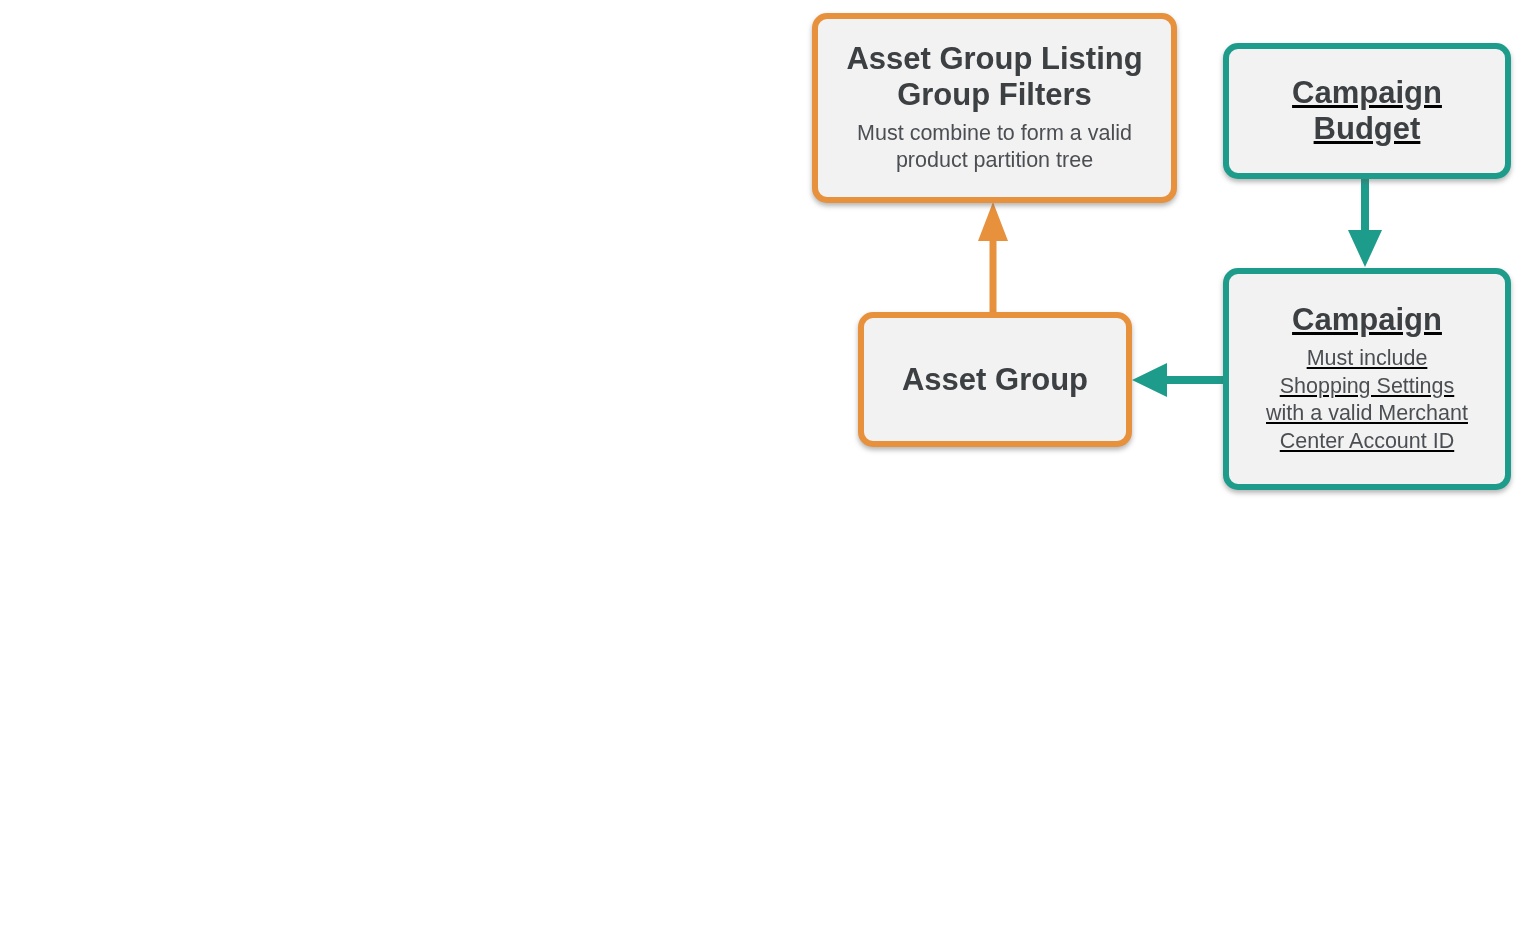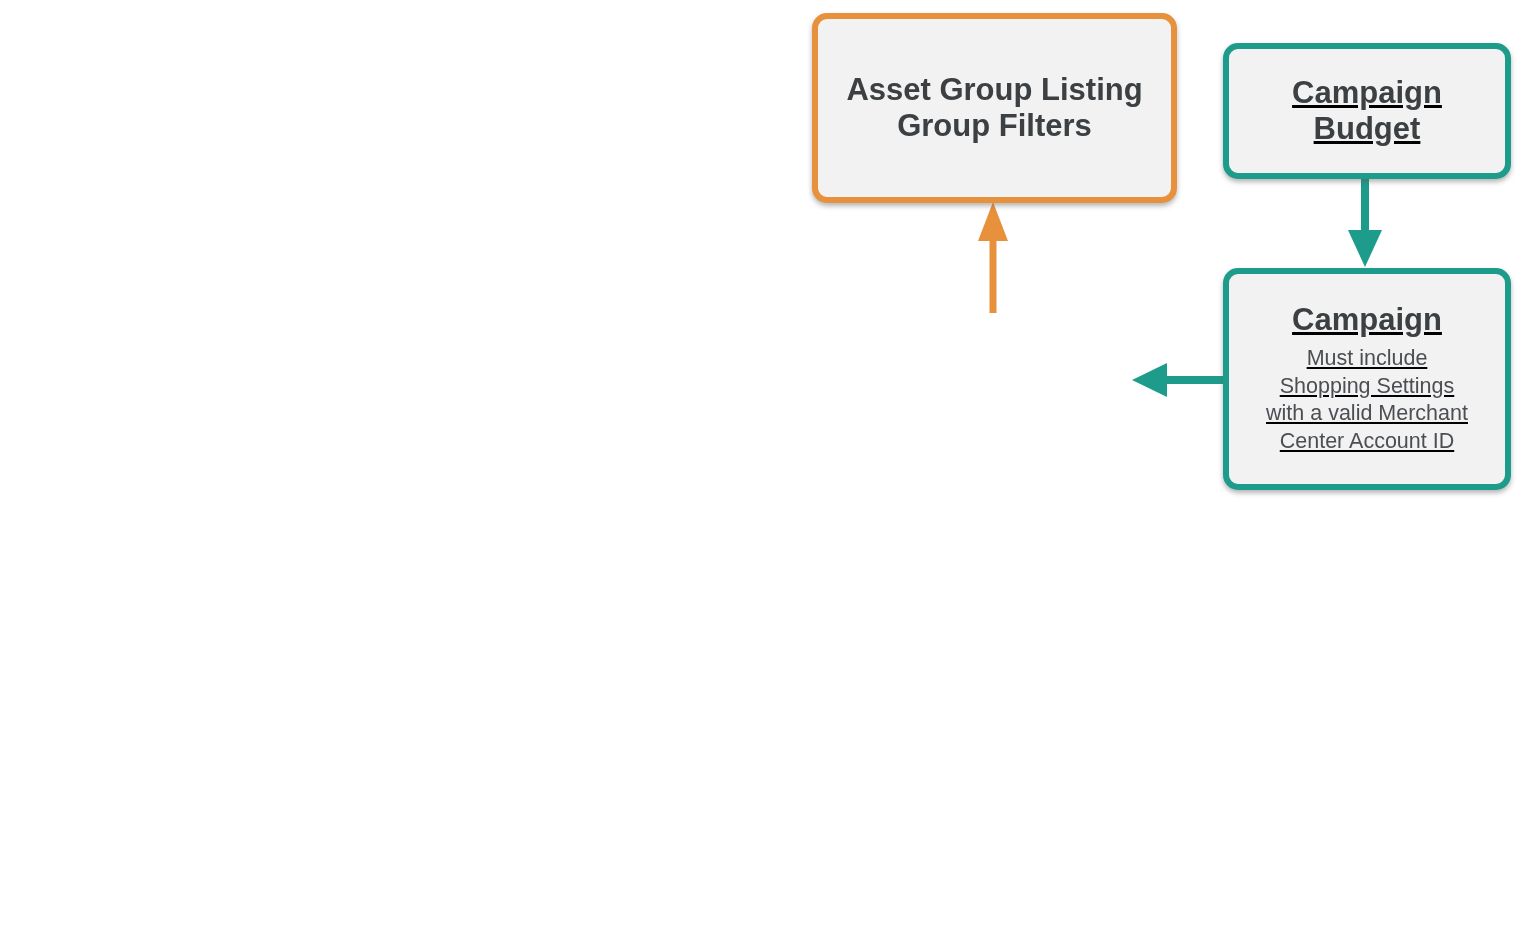--- a/index.html
+++ b/index.html
@@ -87,28 +87,34 @@
 
     <g>
       <line x1="1224" y1="380" x2="1164" y2="380" stroke-width="8" stroke="#1E9C8B"></line>
       <polygon points="1132,380 1167,363 1167,397" fill="#1E9C8B"></polygon>
     </g>
   </svg>
 
   <div class="node orange" id="node-aglgf">
     <div class="node-title">Asset Group Listing
 Group Filters</div>
+    <div class="node-sub">Must combine to form a valid
+product partition tree</div>
   </div>
 
   <div class="node teal" id="node-budget">
     <div class="node-title">Campaign
 Budget</div>
 
   </div>
 
+  <div class="node orange" id="node-assetgrp">
+    <div class="node-title">Asset Group</div>
+
+  </div>
 
   <div class="node teal" id="node-campaign">
     <div class="node-title">Campaign</div>
     <div class="node-sub">Must include
 Shopping Settings
 with a valid Merchant
 Center Account ID</div>
   </div>
 
 

